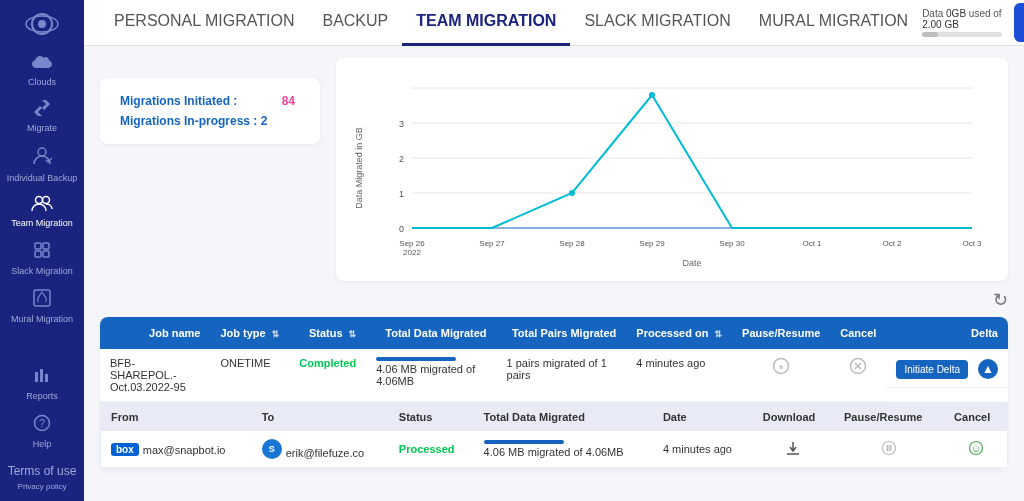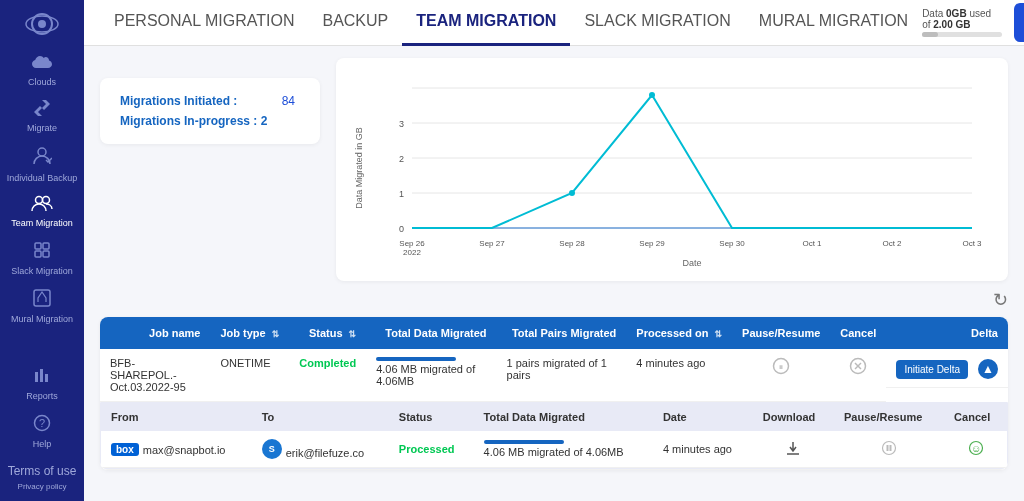--- a/index.html
+++ b/index.html
@@ -128,21 +128,21 @@
     .box-logo { background: #0061d5; color: #fff; font-size: 10px; font-weight: 700; padding: 1px 5px; border-radius: 3px; }
     
     .sp-logo { width: 20px; height: 20px; background: #1976d2; border-radius: 50%; display: flex; align-items: center; justify-content: center; color: #fff; font-size: 9px; font-weight: 700; }
 
     .icon-btn { background: none; border: none; cursor: pointer; font-size: 14px; color: #777; }
     .expand-btn { background: #1565c0; color: #fff; border: none; border-radius: 50%; width: 20px; height: 20px; font-size: 12px; cursor: pointer; display: flex; align-items: center; justify-content: center; }
 
     .sort-icon { font-size: 9px; margin-left: 3px; opacity: 0.8; }
 
     .data-usage-text { font-size: 10px; }
-    .data-usage-text strong { color: #333; font-weight: 700; }
+    .data-usage-text strong { color: #333; font-weight: 400; }
 
     .top-storage-bar { width: 80px; height: 5px; background: #e0e0e0; border-radius: 3px; margin-top: 2px; position: relative; }
     .top-storage-fill { height: 5px; background: #bdbdbd; border-radius: 3px; width: 20%; }
   </style>
 </head>
 <body>
 
 <nav class="sidebar">
   <div class="sidebar-logo">
     <svg width="44" height="36" viewBox="0 0 44 36">
@@ -283,21 +283,21 @@
       </div>
     </div>
   </header>
 
   <div class="content">
 
     <div class="top-section">
       <div class="stats-card">
         <div class="stats-row">
           <span>Migrations Initiated :</span>
-          <span style="font-weight:400;color:#1d4ed8;padding-left:41px;">84</span>
+          <span style="font-weight:700;color:#ec4899;padding-left:41px;">84</span>
         </div>
         <div class="stats-row">
           <span>Migrations In-progress :</span>
           <span style="font-weight:700;color:#1565c0;">2</span>
         </div>
       </div>
 
       <div class="chart-area">
         <div class="chart-svg-wrapper">
           <svg width="100%" height="200" viewBox="0 0 640 200" preserveAspectRatio="xMidYMid meet">

